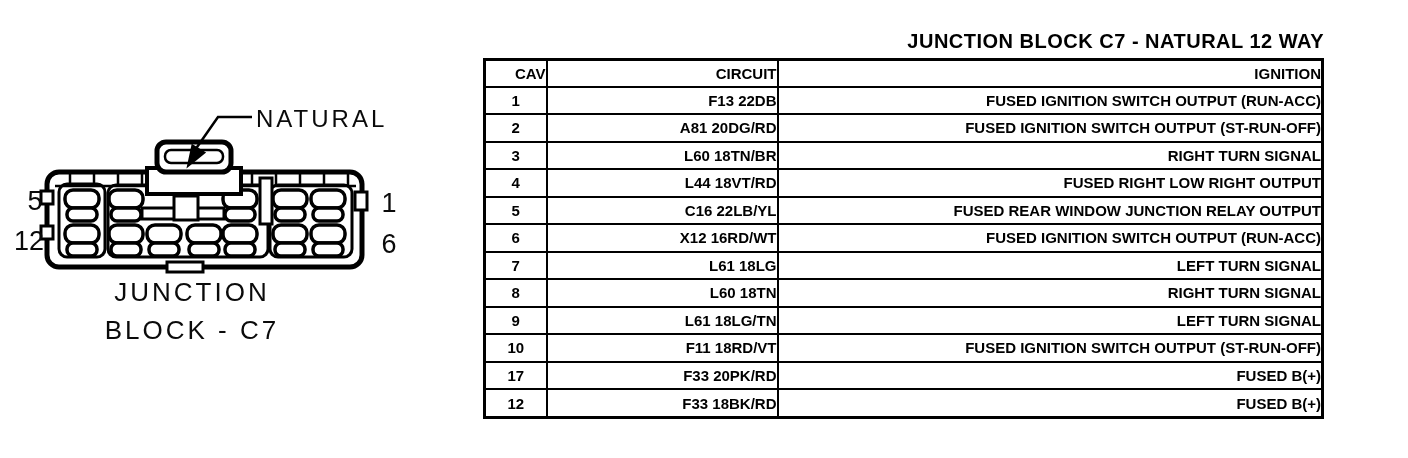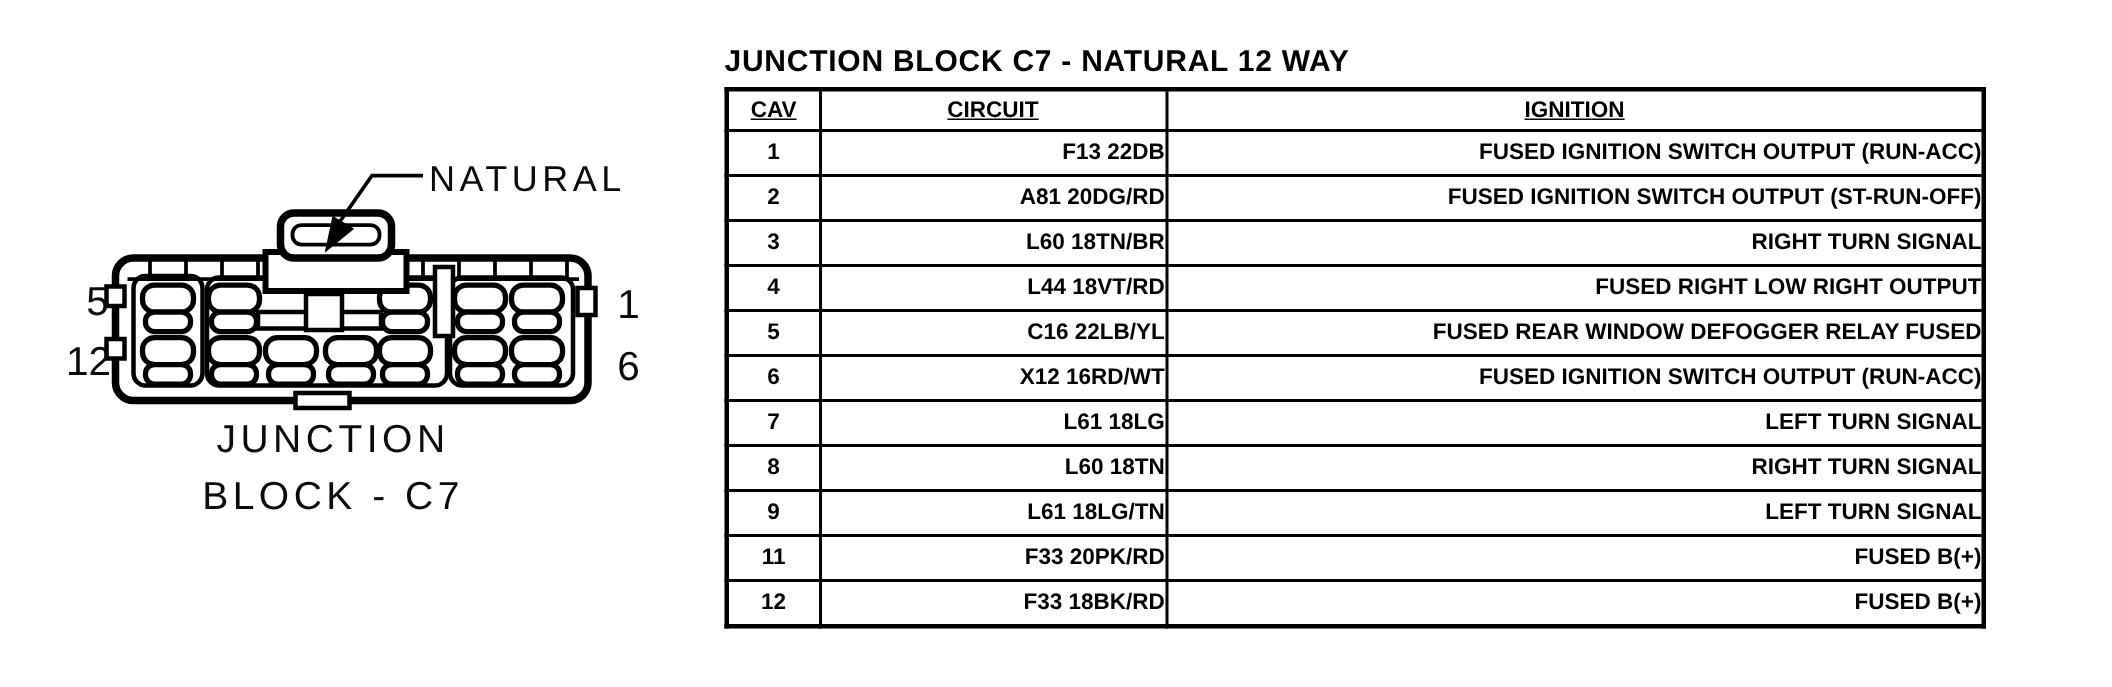--- a/index.html
+++ b/index.html
@@ -7,45 +7,45 @@
   body {
     width: 1408px; height: 458px;
     background: #ffffff;
     font-family: "Liberation Sans", sans-serif;
     color: #000;
   }
   .page { position: relative; width: 1408px; height: 458px; overflow: hidden; background: #fff; }
 
   
   .connector-diagram {
-    position: absolute; left: 34px; top: 90px;
+    position: absolute; left: 4px; top: 90px;
     width: 430px; height: 260px; margin: 0;
   }
   .connector-diagram svg { display: block; width: 430px; height: 260px; }
   .svg-label { fill: #0a0a0a; }
 
   
   .table-block { position: absolute; left: 483px; top: 30px; width: 841px; }
   .table-title {
     margin: 0 0 5px 0;
     font-size: 20px; font-weight: bold; letter-spacing: 0.5px;
-    text-align: left; white-space: nowrap;
+    text-align: right; white-space: nowrap;
   }
   table.pinout {
     width: 841px; height: 361px;
     border-collapse: collapse; table-layout: fixed;
     border: 3px solid #000;
   }
   table.pinout th, table.pinout td {
     border: 2px solid #000;
     font-size: 15px; font-weight: bold;
     white-space: nowrap; overflow: hidden;
     padding: 0;
   }
-  table.pinout th { text-align: center; height: 27px; text-decoration: underline; }
+  table.pinout th { text-align: right; height: 27px; }
   col.c-cav { width: 62px; }
   col.c-circuit { width: 231px; }
   td.cav-cell { text-align: center; }
   td.circuit-cell, td.function-cell { text-align: right; padding-left: 8px; }
 </style>
 </head>
 <body>
 
 <div class="page">
 
@@ -162,21 +162,21 @@
             <td class="function-cell">RIGHT TURN SIGNAL</td>
           </tr>
           <tr>
             <td class="cav-cell">4</td>
             <td class="circuit-cell">L44 18VT/RD</td>
             <td class="function-cell">FUSED RIGHT LOW RIGHT OUTPUT</td>
           </tr>
           <tr>
             <td class="cav-cell">5</td>
             <td class="circuit-cell">C16 22LB/YL</td>
-            <td class="function-cell">FUSED REAR WINDOW DEFOGGER RELAY FUSED</td>
+            <td class="function-cell">FUSED REAR WINDOW JUNCTION RELAY OUTPUT</td>
           </tr>
           <tr>
             <td class="cav-cell">6</td>
             <td class="circuit-cell">X12 16RD/WT</td>
             <td class="function-cell">FUSED IGNITION SWITCH OUTPUT (RUN-ACC)</td>
           </tr>
           <tr>
             <td class="cav-cell">7</td>
             <td class="circuit-cell">L61 18LG</td>
             <td class="function-cell">LEFT TURN SIGNAL</td>
@@ -185,21 +185,26 @@
             <td class="cav-cell">8</td>
             <td class="circuit-cell">L60 18TN</td>
             <td class="function-cell">RIGHT TURN SIGNAL</td>
           </tr>
           <tr>
             <td class="cav-cell">9</td>
             <td class="circuit-cell">L61 18LG/TN</td>
             <td class="function-cell">LEFT TURN SIGNAL</td>
           </tr>
           <tr>
-            <td class="cav-cell">11</td>
+            <td class="cav-cell">10</td>
+            <td class="circuit-cell">F11 18RD/VT</td>
+            <td class="function-cell">FUSED IGNITION SWITCH OUTPUT (ST-RUN-OFF)</td>
+          </tr>
+          <tr>
+            <td class="cav-cell">17</td>
             <td class="circuit-cell">F33 20PK/RD</td>
             <td class="function-cell">FUSED B(+)</td>
           </tr>
           <tr>
             <td class="cav-cell">12</td>
             <td class="circuit-cell">F33 18BK/RD</td>
             <td class="function-cell">FUSED B(+)</td>
           </tr>
         </tbody>
     </table>

